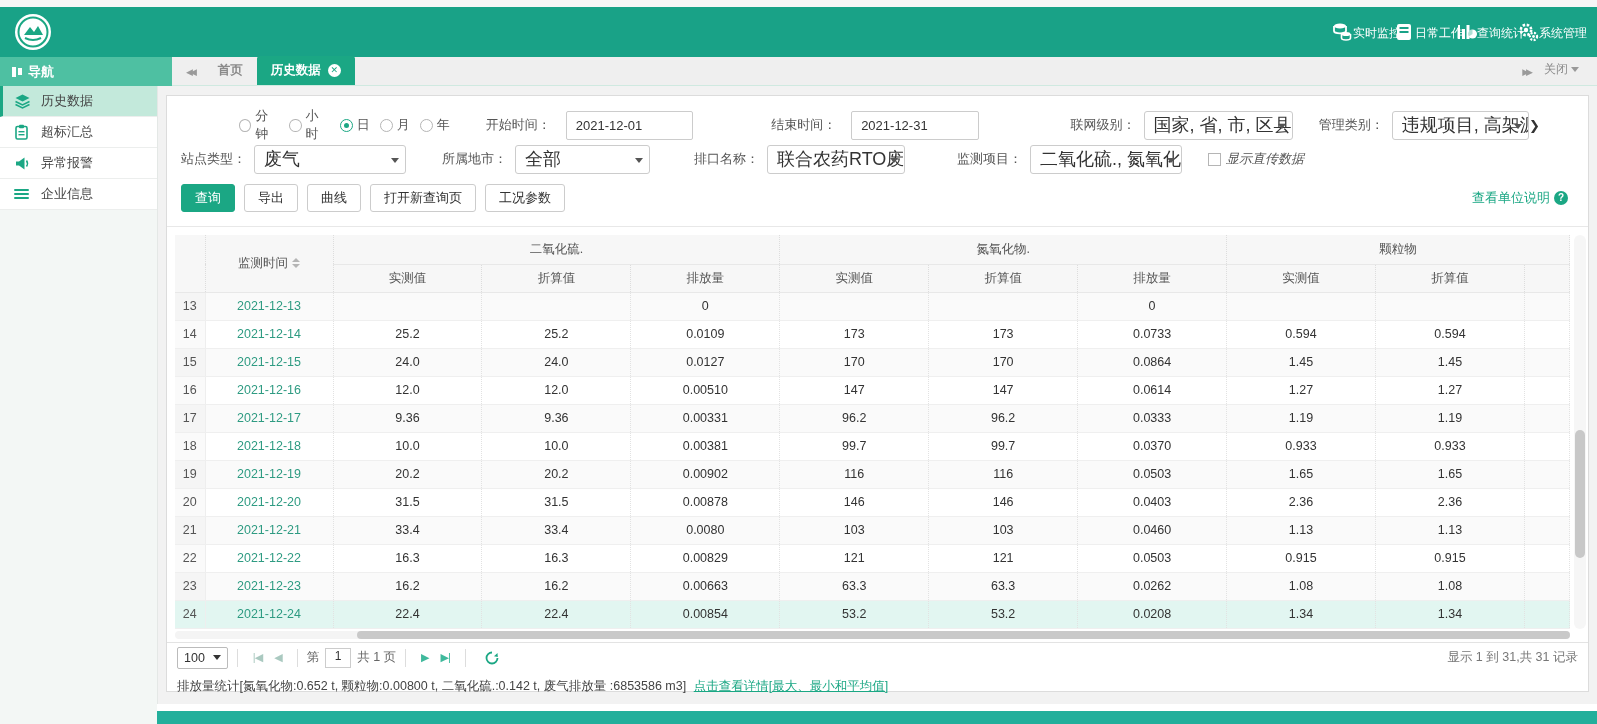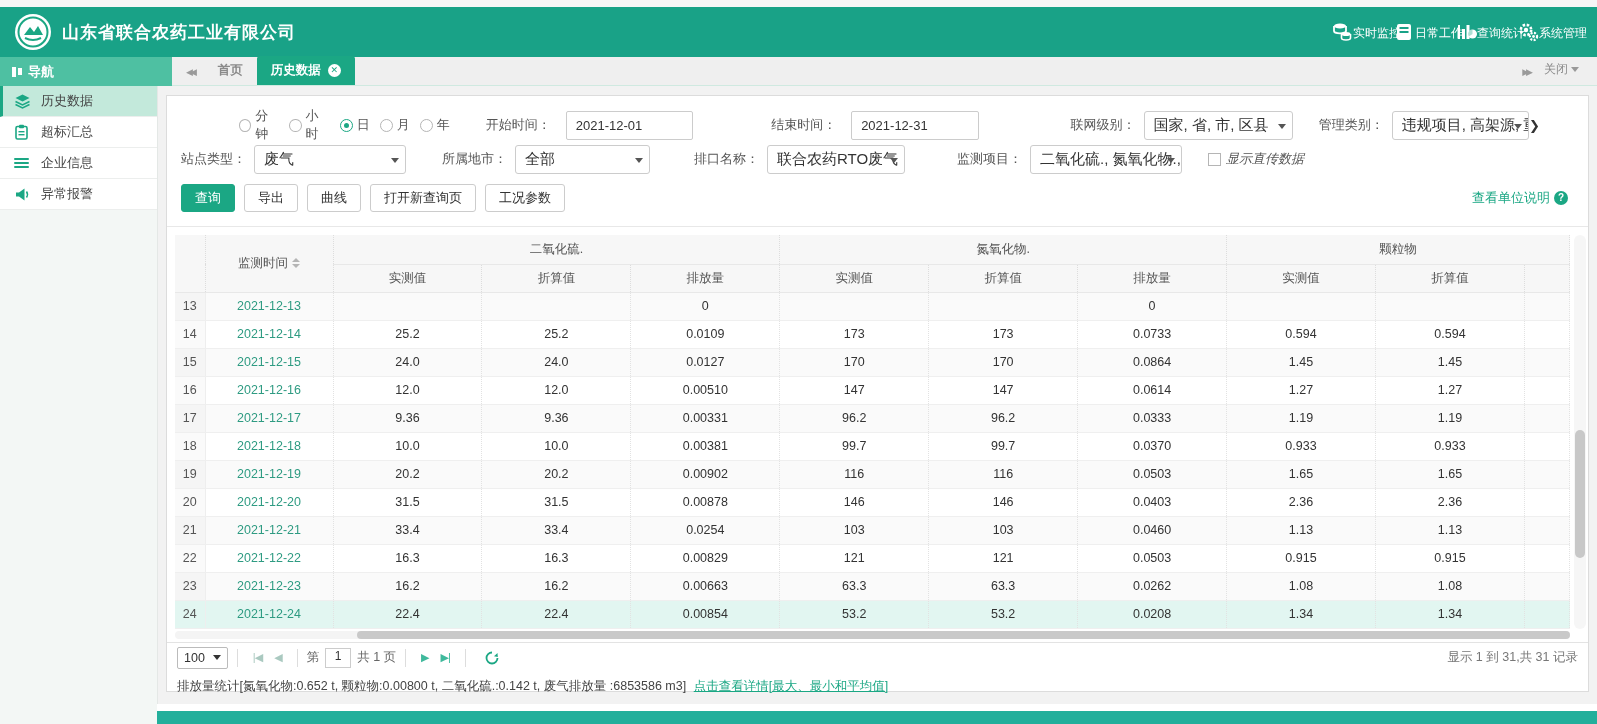--- a/index.html
+++ b/index.html
@@ -54,21 +54,21 @@
   .radio { display:flex; align-items:center; margin-right:10px; cursor:pointer; }
   .radio .rb { width:13px; height:13px; border:1px solid #b5b5b5; border-radius:50%; margin-right:4px;
     background:#fff; position:relative; }
   .radio.selected .rb { border-color:#1BA784; }
   .radio.selected .rb::after { content:""; position:absolute; left:3px; top:3px; width:5px; height:5px;
     border-radius:50%; background:#1BA784; }
   .flabel { margin-left:26px; white-space:nowrap; }
   .flabel.first { margin-left:0; }
   .tinput { height:29px; border:1px solid #ccc; border-radius:2px; padding:0 9px; font-size:13px;
     color:#333; display:flex; align-items:center; margin-left:15px; background:#fff; }
-  .select { height:29px; border:1px solid #ccc; border-radius:3px; padding:0 18px 0 9px; font-size:15px;
+  .select { height:29px; border:1px solid #ccc; border-radius:3px; padding:0 18px 0 9px; font-size:18px;
     color:#333; display:flex; align-items:center; margin-left:8px; background:#fff; position:relative;
     white-space:nowrap; overflow:hidden; cursor:pointer; }
   .select .caret { position:absolute; right:6px; top:12px; width:0; height:0;
     border-left:4px solid transparent; border-right:4px solid transparent; border-top:5px solid #555; }
   .collapse-arrow { margin-left:auto; margin-right:34px; color:#333; font-weight:bold; font-size:13px; cursor:pointer; }
   .checkbox-wrap { display:flex; align-items:center; margin-left:26px; cursor:pointer; color:#555;font-style:italic; }
   .checkbox { width:13px; height:13px; border:1px solid #b5b5b5; background:#fff; margin-right:5px; }
 
   .btnrow { display:flex; align-items:center; padding:8px 0 14px 0; }
   .btn { height:28px; padding:0 13px; border:1px solid #ccc; border-radius:3px; background:#fff;
@@ -131,21 +131,20 @@
 
 <div class="appbar">
   <div class="logo-wrap">
     <svg width="38" height="38" viewBox="0 0 38 38">
       <circle cx="19" cy="19" r="18" fill="#fff"></circle>
       <circle cx="19" cy="19" r="14.5" fill="none" stroke="#1BA784" stroke-width="2"></circle>
       <path d="M10 22 L16 14 L20 19 L24 13 L29 22 Z" fill="#1BA784"></path>
       <path d="M11 25 q8 4 16 0" stroke="#1BA784" stroke-width="2" fill="none"></path>
     </svg>
   </div>
-  <div class="app-title">山东省联合农药工业有限公司</div>
   <div class="appbar-spacer"></div>
   <div class="top-menu" id="top-menu">
       <div class="top-menu-item">
         <span class="tm-icon">
           <svg width="22" height="22" viewBox="0 0 22 22">
             <ellipse cx="9" cy="5" rx="6" ry="2.4" fill="#fff"></ellipse>
             <path d="M3 5v5c0 1.3 2.7 2.4 6 2.4s6-1.1 6-2.4V5" fill="none" stroke="#fff" stroke-width="1.8"></path>
             <ellipse cx="15" cy="13" rx="4.5" ry="2" fill="#fff"></ellipse>
             <path d="M10.5 13v4c0 1.1 2 2 4.5 2s4.5-.9 4.5-2v-4" fill="none" stroke="#fff" stroke-width="1.6"></path>
           </svg>
@@ -228,36 +227,36 @@
               <rect x="2" y="2.5" width="11" height="12.5" rx="1.5" fill="none" stroke="#1BA784" stroke-width="1.6"></rect>
               <rect x="5" y="0.8" width="5" height="3.4" rx="1" fill="#1BA784"></rect>
               <rect x="4.5" y="7" width="6" height="1.4" fill="#1BA784"></rect>
               <rect x="4.5" y="10" width="6" height="1.4" fill="#1BA784"></rect>
             </svg>
           </span>
           <span>超标汇总</span>
         </div>
         <div class="side-item">
           <span class="si-icon">
+            <svg width="16" height="15" viewBox="0 0 16 15">
+              <path d="M2 5.5 h3 L10.5 1.5 v12 L5 9.5 H2 Z" fill="#1BA784"></path>
+              <path d="M12.5 4.5 q2 3 0 6" fill="none" stroke="#1BA784" stroke-width="1.5"></path>
+            </svg>
+          </span>
+          <span>异常报警</span>
+        </div>
+        <div class="side-item">
+          <span class="si-icon">
             <svg width="15" height="12" viewBox="0 0 15 12">
               <rect x="0" y="1" width="15" height="2" rx="1" fill="#1BA784"></rect>
               <rect x="0" y="5" width="15" height="2" rx="1" fill="#1BA784"></rect>
               <rect x="0" y="9" width="15" height="2" rx="1" fill="#1BA784"></rect>
             </svg>
           </span>
           <span>企业信息</span>
-        </div>
-        <div class="side-item">
-          <span class="si-icon">
-            <svg width="16" height="15" viewBox="0 0 16 15">
-              <path d="M2 5.5 h3 L10.5 1.5 v12 L5 9.5 H2 Z" fill="#1BA784"></path>
-              <path d="M12.5 4.5 q2 3 0 6" fill="none" stroke="#1BA784" stroke-width="1.5"></path>
-            </svg>
-          </span>
-          <span>异常报警</span>
         </div>
       </div>
     <div class="side-rest"></div>
   </div>
 
   <div class="main">
     <div class="panel">
 
       <div class="filters">
         <div class="frow">
@@ -477,21 +476,21 @@
                   <td>0.0403</td>
                   <td>2.36</td>
                   <td>2.36</td>
                   <td></td>
                 </tr>
                 <tr class="stripe">
                   <td class="rownum">21</td>
                   <td class="datecell">2021-12-21</td>
                   <td>33.4</td>
                   <td>33.4</td>
-                  <td>0.0254</td>
+                  <td>0.0080</td>
                   <td>103</td>
                   <td>103</td>
                   <td>0.0460</td>
                   <td>1.13</td>
                   <td>1.13</td>
                   <td></td>
                 </tr>
                 <tr>
                   <td class="rownum">22</td>
                   <td class="datecell">2021-12-22</td>

